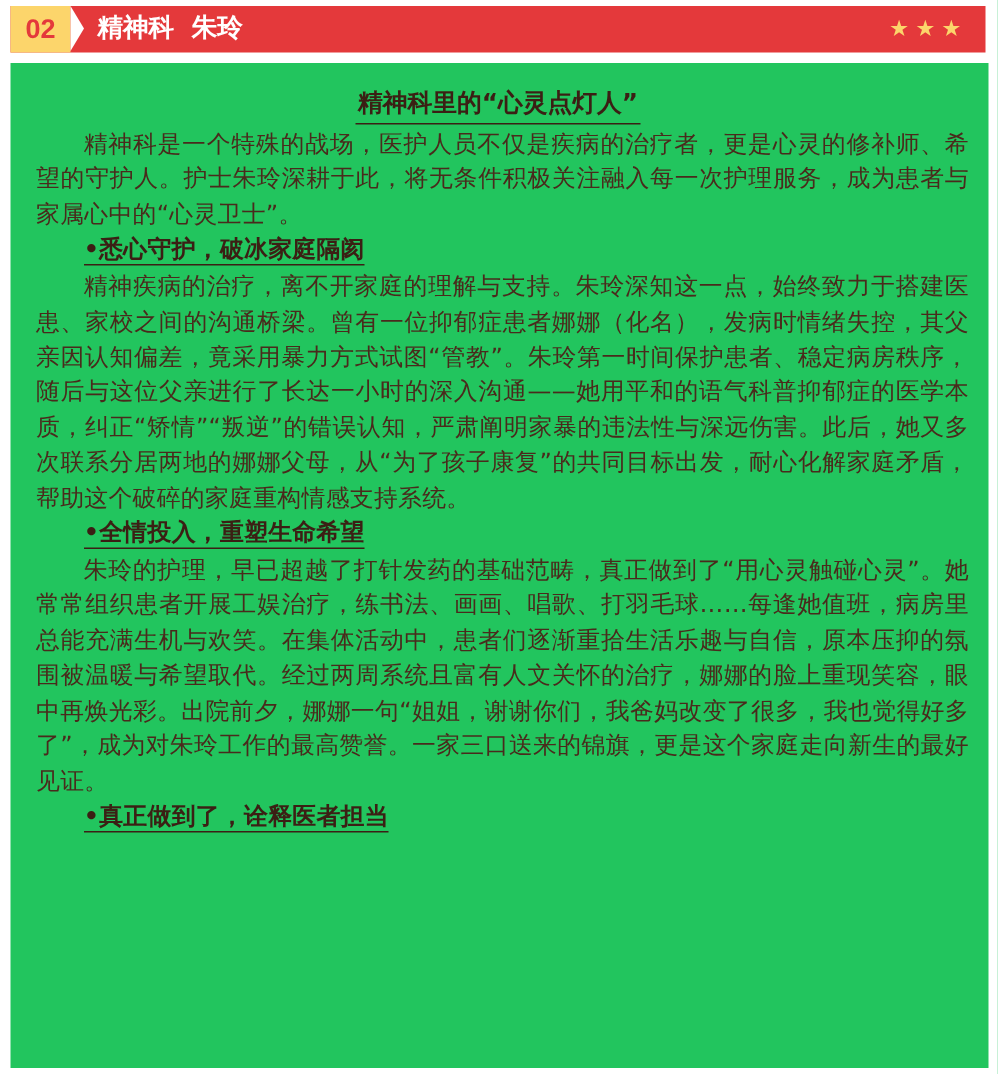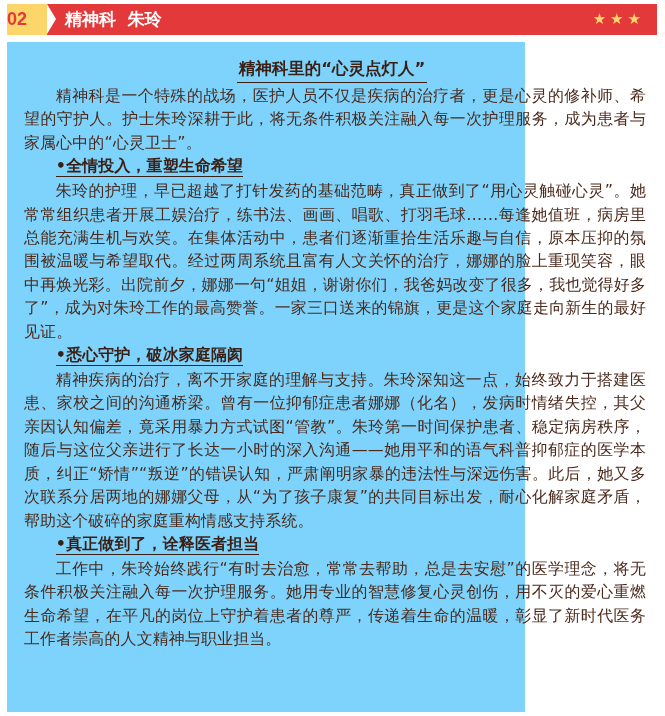--- a/index.html
+++ b/index.html
@@ -2,30 +2,30 @@
 <html><head>
 <meta charset="utf-8">
 <style>
   html, body { margin: 0; padding: 0; background: #ffffff; }
   body { width: 665px; height: 716px; position: relative; overflow: hidden;
          font-family: "DejaVu Sans", "Liberation Sans", sans-serif; }
   .header-bar { position: absolute; left: 7px; top: 4px; width: 650px; height: 31px;
                 background: #e4393b; }
   .badge { position: absolute; left: 0; top: 0; height: 31px; width: 40px;
            background: #fcd56b; color: #e4393b; font-weight: bold; font-size: 18px;
-           line-height: 31px; font-family: "Liberation Sans", sans-serif; }
+           line-height: 31px; text-align: center; font-family: "Liberation Sans", sans-serif; }
   .chevron { position: absolute; left: 40px; top: 0; width: 0; height: 0;
              border-top: 15.5px solid transparent; border-bottom: 15.5px solid transparent;
              border-left: 9px solid #ffffff; }
   .header-title { position: absolute; left: 58px; top: 0; height: 43px; line-height: 31px;
                   color: #ffffff; font-weight: bold; font-size: 17px; white-space: pre; }
   .stars { position: absolute; right: 12px; top: 0; height: 31px; line-height: 31px;
            color: #fcd56b; font-size: 15px; letter-spacing: 4px; }
-  .panel { position: absolute; left: 7px; top: 42px; width: 518px; height: 670px;
-           background: #7dd3fc; }
+  .panel { position: absolute; left: 7px; top: 42px; width: 652px; height: 670px;
+           background: #22c55e; }
   .title-wrap { position: absolute; left: 0; top: 16px; width: 650px; text-align: center; }
   .article-title { display: inline-block; font-weight: bold; font-size: 16.5px; color: #3b1f14;
                    border-bottom: 1.5px solid #3b1f14; padding: 0 2px 2px 2px; line-height: 22px; }
   .content { position: absolute; left: 17px; top: 42px; width: 622px;
              color: #4a2a1c; font-size: 15.9px; line-height: 23.4px; letter-spacing: 0.2px;
              text-align: justify; }
   .content p { margin: 0; text-indent: 2em; }
   .section-head { display: inline-block; margin-left: 2em; font-weight: bold; color: #3b1f14;
                   border-bottom: 1.5px solid #3b1f14; line-height: 21px; margin-bottom: 2px; }
   .sec { margin: 0; }
@@ -41,27 +41,26 @@
 </div>
 
 <div class="panel">
   <div class="title-wrap">
     <span class="article-title">精神科里的“心灵点灯人”</span>
   </div>
   <div class="content">
     <p>精神科是一个特殊的战场，医护人员不仅是疾病的治疗者，更是心灵的修补师、希望的守护人。护士朱玲深耕于此，将无条件积极关注融入每一次护理服务，成为患者与家属心中的“心灵卫士”。</p>
 
     <div class="sec">
+      <span class="section-head">•悉心守护，破冰家庭隔阂</span>
+      <p>精神疾病的治疗，离不开家庭的理解与支持。朱玲深知这一点，始终致力于搭建医患、家校之间的沟通桥梁。曾有一位抑郁症患者娜娜（化名），发病时情绪失控，其父亲因认知偏差，竟采用暴力方式试图“管教”。朱玲第一时间保护患者、稳定病房秩序，随后与这位父亲进行了长达一小时的深入沟通——她用平和的语气科普抑郁症的医学本质，纠正“矫情”“叛逆”的错误认知，严肃阐明家暴的违法性与深远伤害。此后，她又多次联系分居两地的娜娜父母，从“为了孩子康复”的共同目标出发，耐心化解家庭矛盾，帮助这个破碎的家庭重构情感支持系统。</p>
+    </div>
+
+    <div class="sec">
       <span class="section-head">•全情投入，重塑生命希望</span>
       <p>朱玲的护理，早已超越了打针发药的基础范畴，真正做到了“用心灵触碰心灵”。她常常组织患者开展工娱治疗，练书法、画画、唱歌、打羽毛球……每逢她值班，病房里总能充满生机与欢笑。在集体活动中，患者们逐渐重拾生活乐趣与自信，原本压抑的氛围被温暖与希望取代。经过两周系统且富有人文关怀的治疗，娜娜的脸上重现笑容，眼中再焕光彩。出院前夕，娜娜一句“姐姐，谢谢你们，我爸妈改变了很多，我也觉得好多了”，成为对朱玲工作的最高赞誉。一家三口送来的锦旗，更是这个家庭走向新生的最好见证。</p>
     </div>
 
     <div class="sec">
-      <span class="section-head">•悉心守护，破冰家庭隔阂</span>
-      <p>精神疾病的治疗，离不开家庭的理解与支持。朱玲深知这一点，始终致力于搭建医患、家校之间的沟通桥梁。曾有一位抑郁症患者娜娜（化名），发病时情绪失控，其父亲因认知偏差，竟采用暴力方式试图“管教”。朱玲第一时间保护患者、稳定病房秩序，随后与这位父亲进行了长达一小时的深入沟通——她用平和的语气科普抑郁症的医学本质，纠正“矫情”“叛逆”的错误认知，严肃阐明家暴的违法性与深远伤害。此后，她又多次联系分居两地的娜娜父母，从“为了孩子康复”的共同目标出发，耐心化解家庭矛盾，帮助这个破碎的家庭重构情感支持系统。</p>
-    </div>
-
-    <div class="sec">
       <span class="section-head">•真正做到了，诠释医者担当</span>
-      <p>工作中，朱玲始终践行“有时去治愈，常常去帮助，总是去安慰”的医学理念，将无条件积极关注融入每一次护理服务。她用专业的智慧修复心灵创伤，用不灭的爱心重燃生命希望，在平凡的岗位上守护着患者的尊严，传递着生命的温暖，彰显了新时代医务工作者崇高的人文精神与职业担当。</p>
     </div>
   </div>
 </div>
 
 </body></html>

